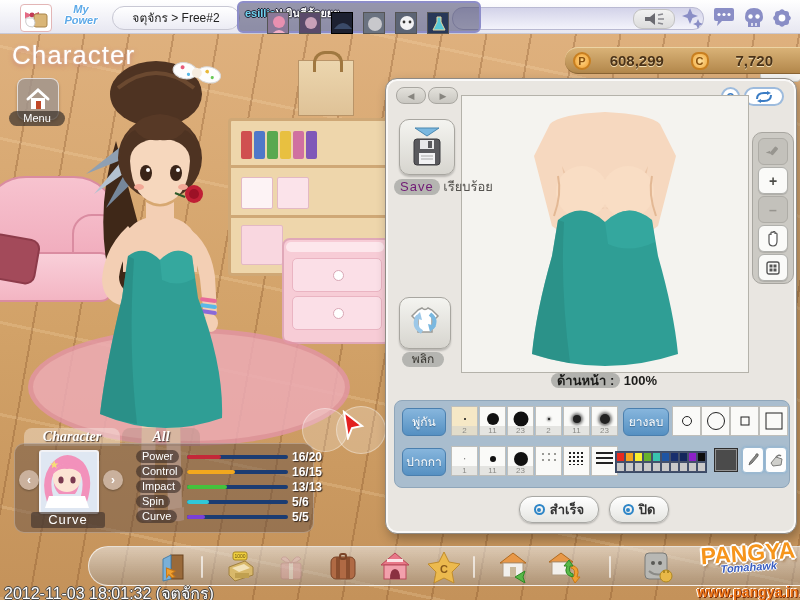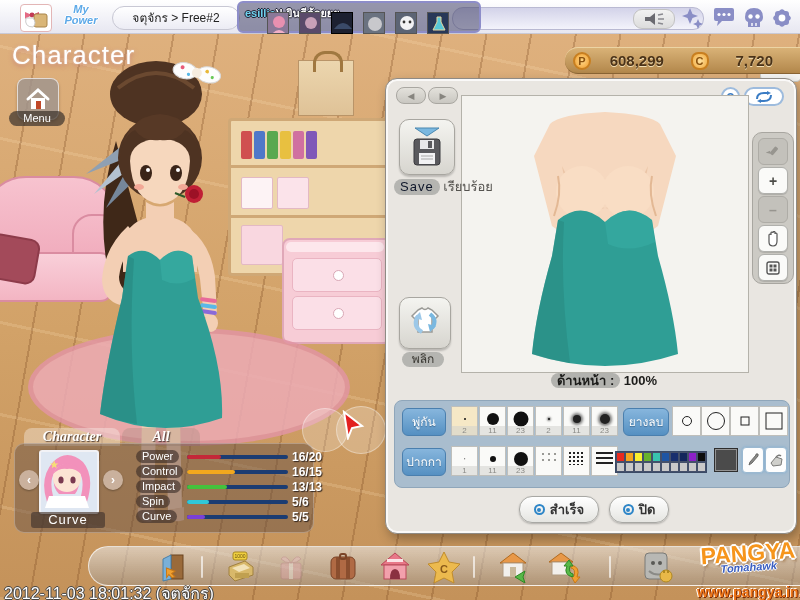--- a/index.html
+++ b/index.html
@@ -91,21 +91,21 @@
     border:1px solid #a9a7a1;display:flex;align-items:center;justify-content:center;font-size:9px;color:#87857f;}
   .help-btn{left:335px;top:8px;width:19px;height:19px;border-radius:50%;background:#fff;border:2px solid #9dbbdd;
     color:#3a7cc4;font-weight:bold;font-size:13px;text-align:center;line-height:18px;box-sizing:border-box;}
   .redo-btn{left:358px;top:8px;width:40px;height:19px;border-radius:10px;background:#fff;border:2px solid #9dbbdd;
     box-sizing:border-box;display:flex;align-items:center;justify-content:center;}
   .canvas{left:75px;top:16px;width:286px;height:276px;background:#f4f3ef;border:1px solid #b4b2aa;}
   .sq-btn{width:54px;height:54px;border-radius:10px;background:linear-gradient(#f4f4f0,#d7d5cf);
     border:1px solid #a8a6a0;box-shadow:0 2px 2px rgba(0,0,0,.2);display:flex;flex-direction:column;align-items:center;justify-content:center;}
   .gray-pill{background:#b5b5b1;border-radius:8px;padding:0 6px;height:16px;line-height:16px;display:inline-block;}
   .save-row{left:8px;top:97px;font-size:13px;color:#55534f;white-space:nowrap;}
-  .save-row .gray-pill{color:#0f172a;letter-spacing:1px;}
+  .save-row .gray-pill{color:#701a75;letter-spacing:1px;}
   .flip-label-pill{left:16px;top:273px;width:42px;height:15px;border-radius:8px;background:#b5b5b1;
     color:#37352f;font-size:12px;line-height:15px;text-align:center;}
   .front-row{left:75px;top:294px;width:286px;text-align:center;font-size:13px;color:#1c1c1a;font-weight:bold;}
   .front-row .gray-pill{background:#b2b2ae;height:15px;line-height:15px;font-weight:bold;}
   .toolcol{left:366px;top:53px;width:40px;height:150px;background:#cccac4;border:1px solid #a8a6a0;border-radius:10px;}
   .tool-btn{position:absolute;left:5px;width:28px;height:25px;border-radius:6px;background:#fafaf8;
     border:1px solid #b0b0ac;box-shadow:0 1px 1px rgba(0,0,0,.15);display:flex;align-items:center;justify-content:center;
     font-size:14px;color:#4c4c48;}
   .tool-btn.disabled{background:#c3c1bb;border-color:#aeaca6;color:#97958f;box-shadow:none;}
 

